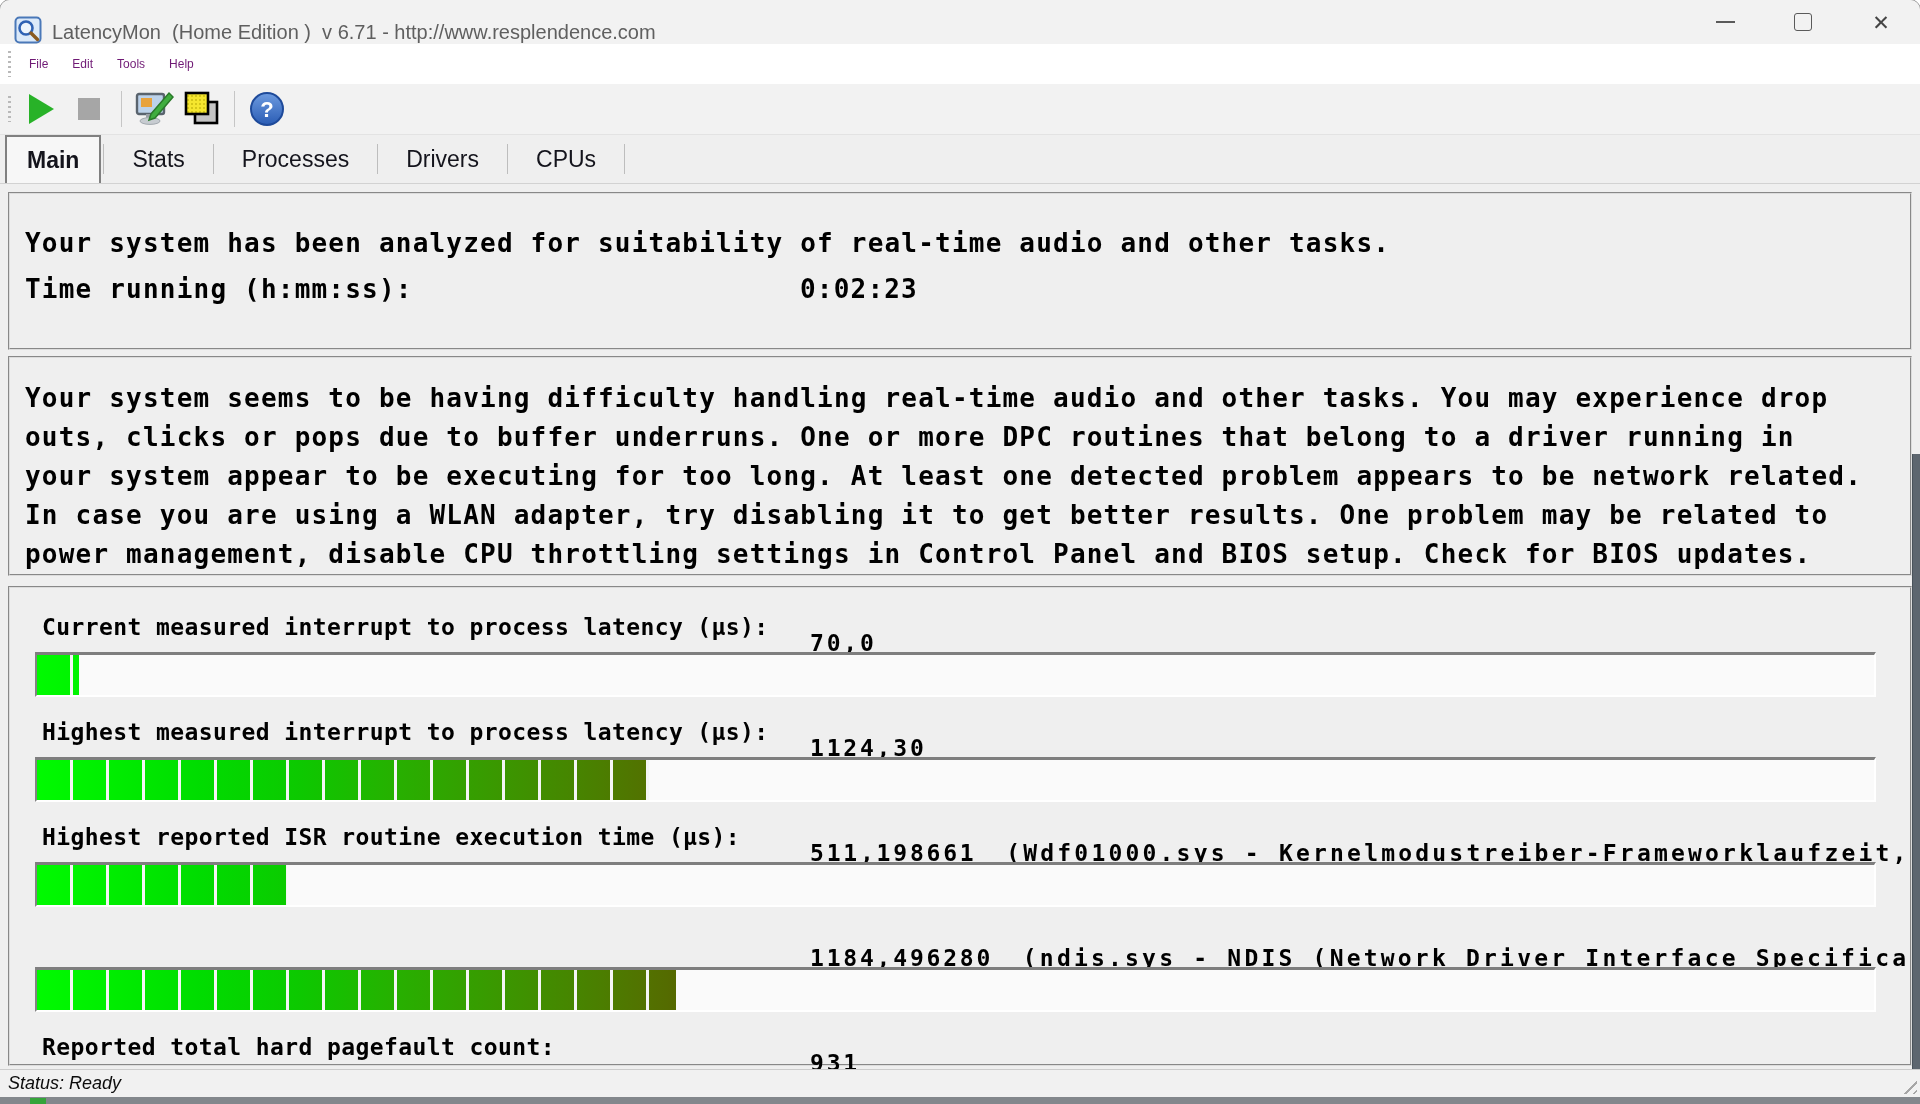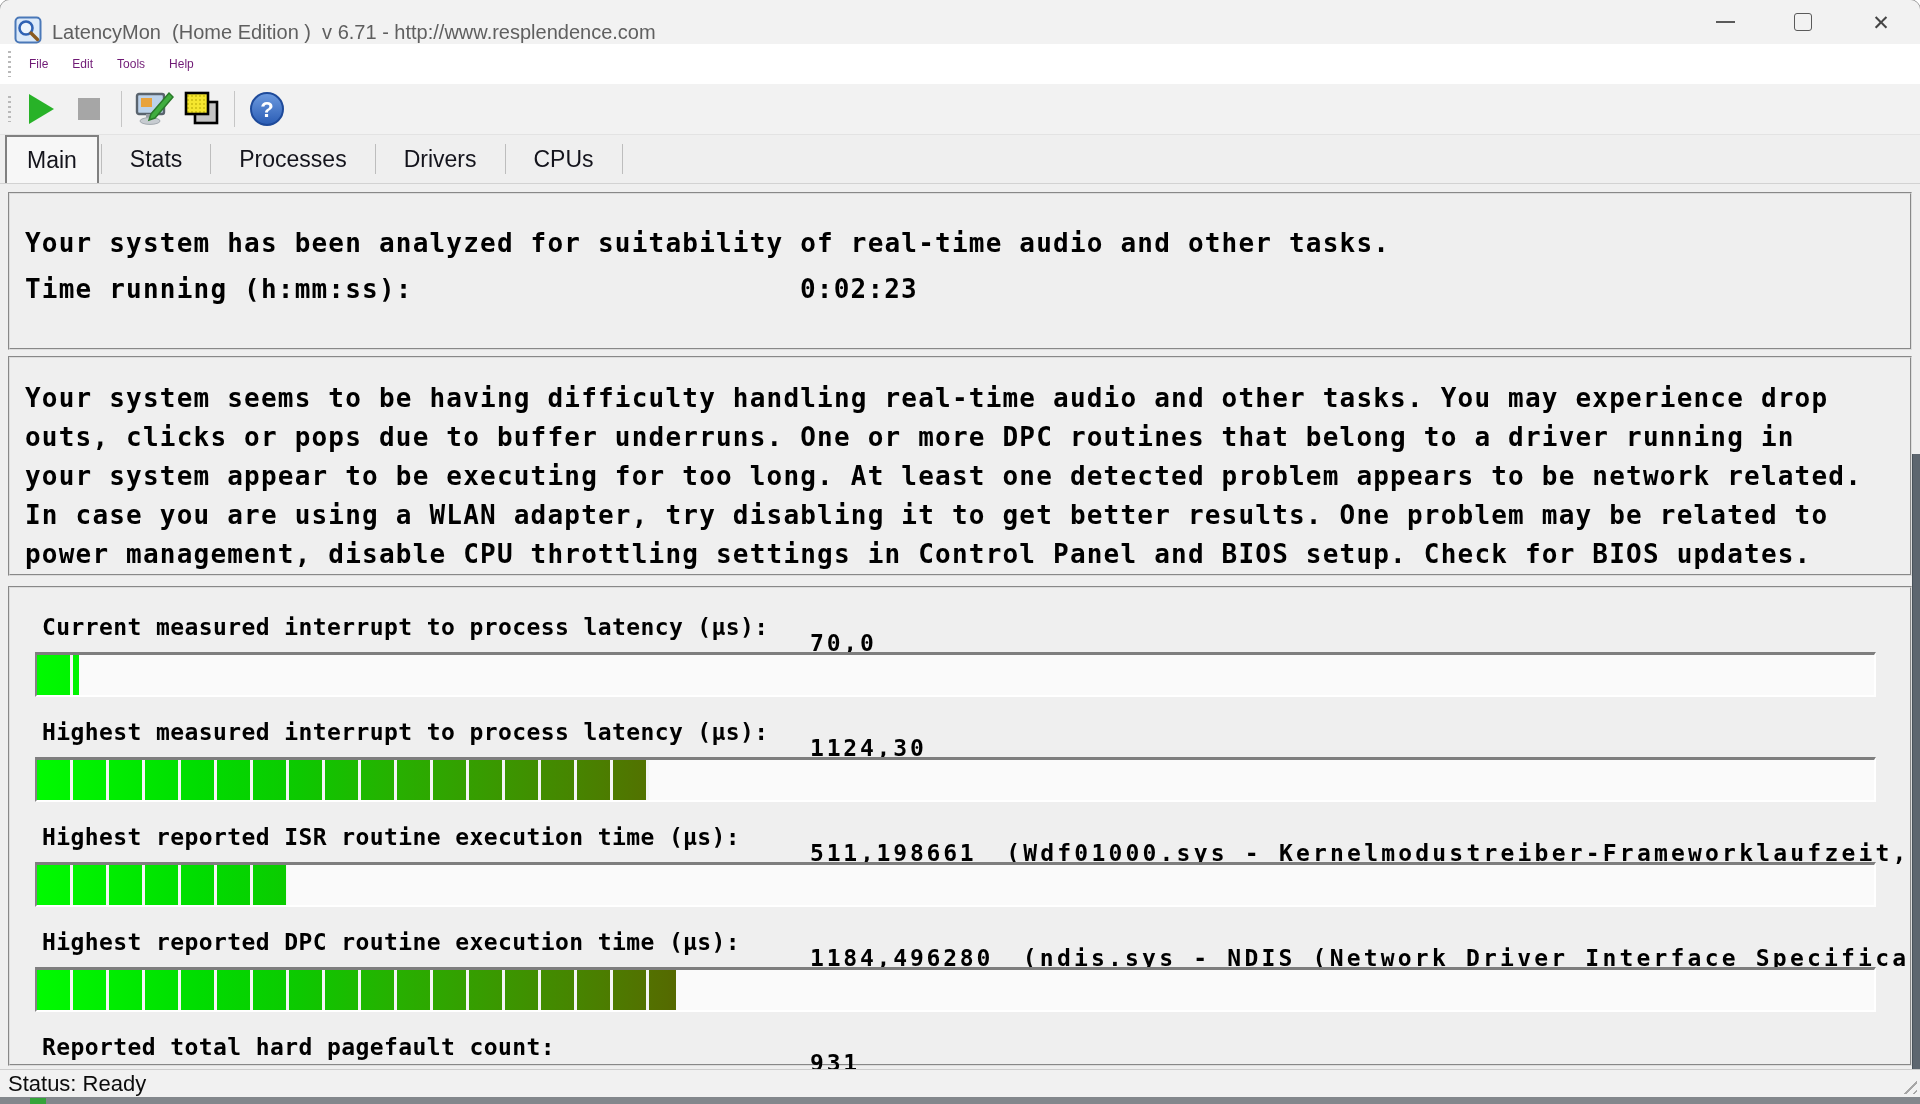--- a/index.html
+++ b/index.html
@@ -21,21 +21,21 @@
   .menu-item{font-size:12px;color:#701a75;padding:4px 12px;}
   
   #toolbar{height:50px;background:#f2f2f2;display:flex;align-items:center;border-bottom:1px solid #e3e3e3;}
   .tb-btn{width:48px;height:42px;display:flex;align-items:center;justify-content:center;}
   .tb-sep{width:1px;height:36px;background:#c6c6c6;margin:0 8px;}
   .play-tri{width:0;height:0;border-top:15px solid transparent;border-bottom:15px solid transparent;border-left:25px solid #28b228;}
   .stop-sq{width:22px;height:22px;background:#a6a6a6;}
   
   #tabrow{height:48px;background:#efefef;display:flex;align-items:stretch;border-bottom:1px solid #d2d2d2;position:relative;}
   .tab{display:flex;align-items:center;justify-content:center;font-size:23px;color:#14141c;padding:0 26px;}
-  .tab.active{background:#f7f7f7;border:2px solid #808080;border-bottom:none;margin-left:5px;padding:0 20px;font-weight:400;}
+  .tab.active{background:#f7f7f7;border:2px solid #808080;border-bottom:none;margin-left:5px;padding:0 20px;font-weight:700;}
   .tab-sep{width:1px;height:30px;background:#bdbdbd;align-self:center;margin:0 2px;}
   
   #content{position:relative;background:#efefef;}
   .groupbox{margin:0 8px;background:#efefef;border:2px groove #dcdcdc;box-sizing:border-box;}
   #box-analysis{margin-top:8px;height:158px;padding:34px 20px 0 15px;}
   #box-warning{margin-top:6px;height:220px;padding:21px 20px 0 15px;}
   #box-stats{margin-top:10px;height:480px;padding:26px 34px 0 25px;overflow:visible;}
   .mono-lg{font-family:"DejaVu Sans Mono",monospace;font-weight:bold;font-size:26px;letter-spacing:1.2px;color:#000;}
   .mono-sm{font-family:"DejaVu Sans Mono",monospace;font-weight:bold;font-size:23px;letter-spacing:0.4px;color:#000;}
   #headline{white-space:pre;}
@@ -52,21 +52,21 @@
   .meter-fill{position:absolute;left:0;top:0;bottom:0;
       background-image:
         repeating-linear-gradient(90deg,transparent 0 33px,#f5f5f5 33px 36px),
         linear-gradient(90deg,#00fa00 0px,#00ee00 70px,#00dd00 160px,#0cc900 260px,#27b000 360px,#3a9800 460px,#488300 545px,#537000 615px,#566200 660px,#5e4d00 780px,#653a00 950px);
       background-size:1858px 100%;background-repeat:no-repeat;}
   
   #right-strip{position:absolute;right:0;top:262px;width:7px;height:808px;background:#5d666f;border-left:1px solid #49525a;}
   
   #statusbar{position:absolute;left:0;right:0;bottom:7px;height:27px;background:#f1f1f1;border-top:1px solid #cccccc;
              display:flex;align-items:center;}
-  #status-text{font-size:22px;color:#0c0c0c;margin-left:8px;}
+  #status-text{font-size:18px;color:#0c0c0c;margin-left:8px;font-style:italic;}
   #resize-grip{position:absolute;right:3px;bottom:3px;width:18px;height:18px;
       background:repeating-linear-gradient(135deg,transparent 0 4px,#a6a6a6 4px 6px);
       clip-path:polygon(100% 0,100% 100%,0 100%);}
   
   #taskbar-sliver{position:absolute;left:0;right:0;bottom:0;height:7px;background:#83878c;}
   #taskbar-green{position:absolute;left:30px;bottom:0;width:16px;height:6px;background:#35a43a;}
 </style>
 </head>
 <body>
 
@@ -212,21 +212,20 @@
         <span class="val-extra">(Wdf01000.sys - Kernelmodustreiber-Frameworklaufzeit,</span>
       </span>
     </div>
     <div class="meter-track">
       <div class="meter-fill" style="width: 13.6%;"></div>
     </div>
   </div>
 
   <div class="meter-row">
     <div class="label-line mono-sm">
-      <span>Highest reported DPC routine execution time (µs):</span>
       <span class="val-line">
         <span>1184,496280</span>
         <span class="val-extra">(ndis.sys - NDIS (Network Driver Interface Specifica</span>
       </span>
     </div>
     <div class="meter-track">
       <div class="meter-fill" style="width: 34.8%;"></div>
     </div>
   </div>
 

